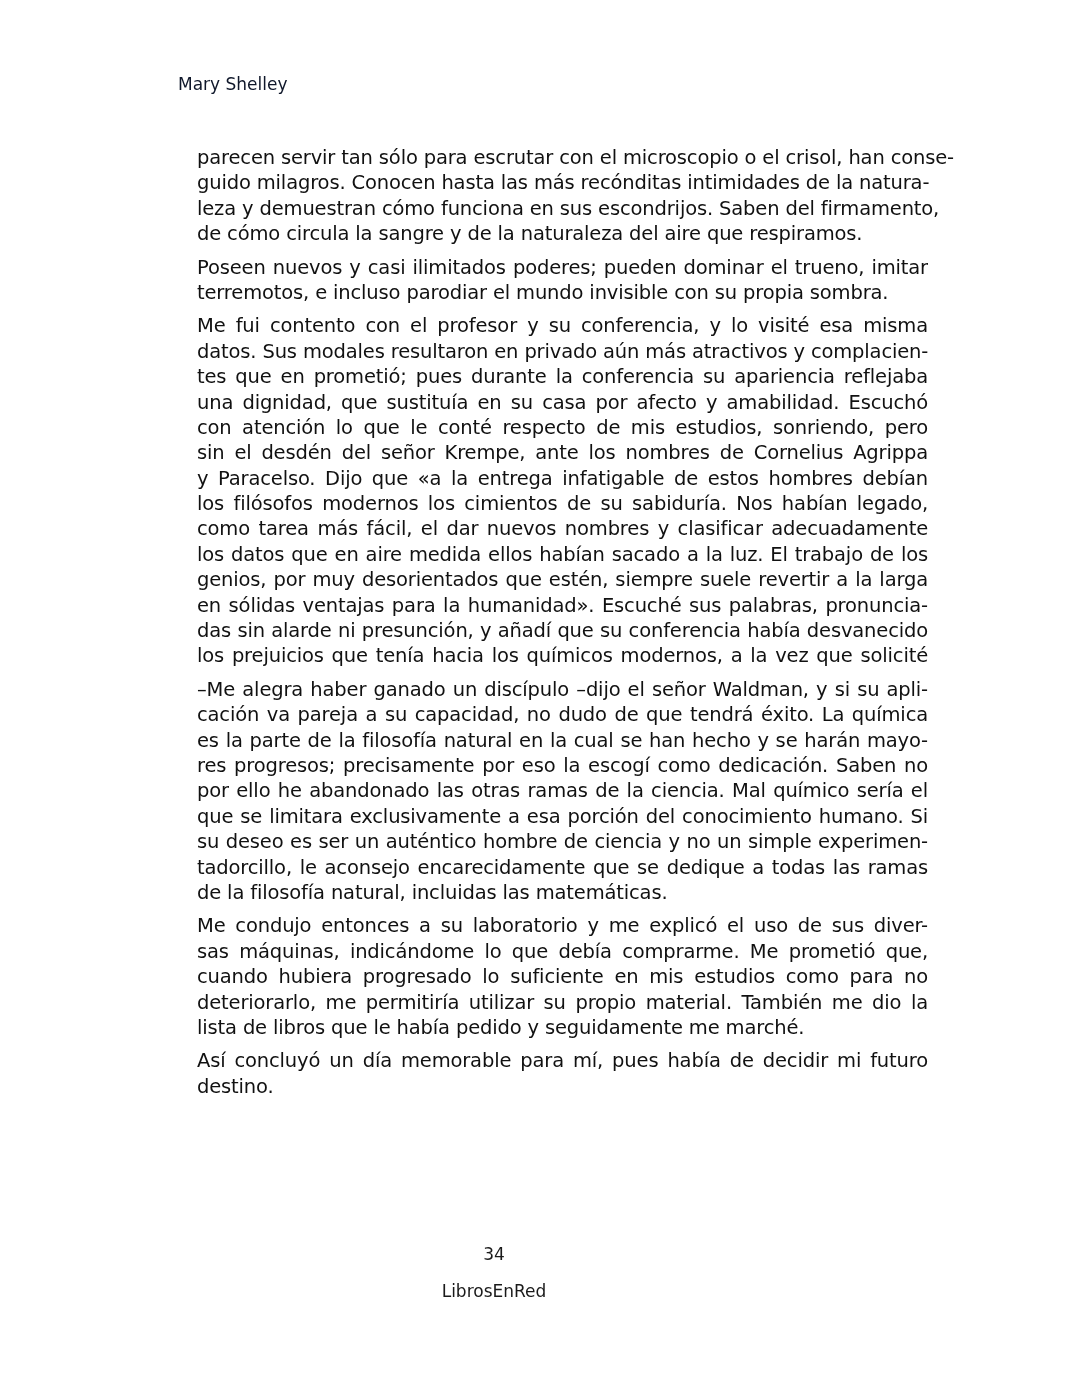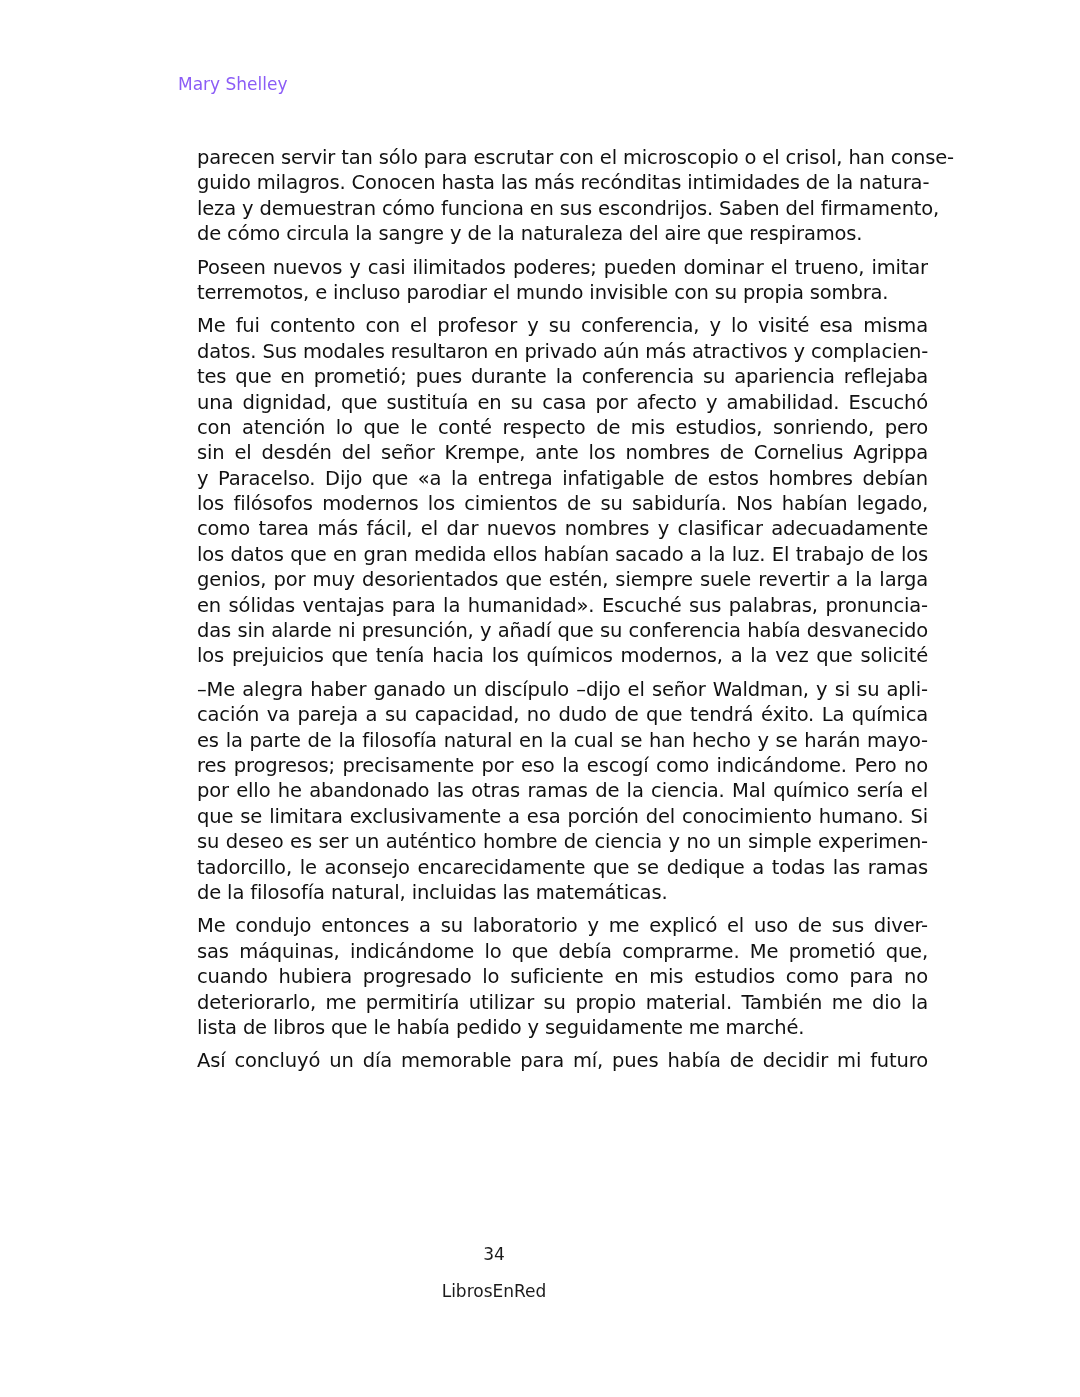--- a/index.html
+++ b/index.html
@@ -14,21 +14,21 @@
       overflow: hidden;
       font-family: "DejaVu Sans", "Liberation Sans", sans-serif;
       color: #111111;
     }
     .running-head {
       position: absolute;
       left: 178px;
       top: 74px;
       font-size: 17px;
       letter-spacing: 0px;
-      color: #8b5cf6;
+      color: #0f172a;
     }
     .body-text {
       position: absolute;
       left: 175px;
       top: 145px;
       width: 731px;
       margin-left: 22px;
     }
     .para {
       margin: 0 0 8px 0;
@@ -84,43 +84,44 @@
   <div class="para">
     <span class="line">Me fui contento con el profesor y su conferencia, y lo visité esa misma</span>
     <span class="line">datos. Sus modales resultaron en privado aún más atractivos y complacien-</span>
     <span class="line">tes que en prometió; pues durante la conferencia su apariencia reflejaba</span>
     <span class="line">una dignidad, que sustituía en su casa por afecto y amabilidad. Escuchó</span>
     <span class="line">con atención lo que le conté respecto de mis estudios, sonriendo, pero</span>
     <span class="line">sin el desdén del señor Krempe, ante los nombres de Cornelius Agrippa</span>
     <span class="line">y Paracelso. Dijo que «a la entrega infatigable de estos hombres debían</span>
     <span class="line">los filósofos modernos los cimientos de su sabiduría. Nos habían legado,</span>
     <span class="line">como tarea más fácil, el dar nuevos nombres y clasificar adecuadamente</span>
-    <span class="line">los datos que en gran medida ellos habían sacado a la luz. El trabajo de los</span>
+    <span class="line">los datos que en aire medida ellos habían sacado a la luz. El trabajo de los</span>
     <span class="line">genios, por muy desorientados que estén, siempre suele revertir a la larga</span>
     <span class="line">en sólidas ventajas para la humanidad». Escuché sus palabras, pronuncia-</span>
     <span class="line">das sin alarde ni presunción, y añadí que su conferencia había desvanecido</span>
     <span class="line">los prejuicios que tenía hacia los químicos modernos, a la vez que solicité</span>
   </div>
   <div class="para">
     <span class="line">–Me alegra haber ganado un discípulo –dijo el señor Waldman, y si su apli-</span>
     <span class="line">cación va pareja a su capacidad, no dudo de que tendrá éxito. La química</span>
     <span class="line">es la parte de la filosofía natural en la cual se han hecho y se harán mayo-</span>
-    <span class="line">res progresos; precisamente por eso la escogí como indicándome. Pero no</span>
+    <span class="line">res progresos; precisamente por eso la escogí como dedicación. Saben no</span>
     <span class="line">por ello he abandonado las otras ramas de la ciencia. Mal químico sería el</span>
     <span class="line">que se limitara exclusivamente a esa porción del conocimiento humano. Si</span>
     <span class="line">su deseo es ser un auténtico hombre de ciencia y no un simple experimen-</span>
     <span class="line">tadorcillo, le aconsejo encarecidamente que se dedique a todas las ramas</span>
     <span class="line last">de la filosofía natural, incluidas las matemáticas.</span>
   </div>
   <div class="para">
     <span class="line">Me condujo entonces a su laboratorio y me explicó el uso de sus diver-</span>
     <span class="line">sas máquinas, indicándome lo que debía comprarme. Me prometió que,</span>
     <span class="line">cuando hubiera progresado lo suficiente en mis estudios como para no</span>
     <span class="line">deteriorarlo, me permitiría utilizar su propio material. También me dio la</span>
     <span class="line last">lista de libros que le había pedido y seguidamente me marché.</span>
   </div>
   <div class="para">
     <span class="line">Así concluyó un día memorable para mí, pues había de decidir mi futuro</span>
+    <span class="line last">destino.</span>
   </div>
 </div>
 
 <div class="page-number">34</div>
 <div class="publisher">LibrosEnRed</div>
 
 </body></html>

